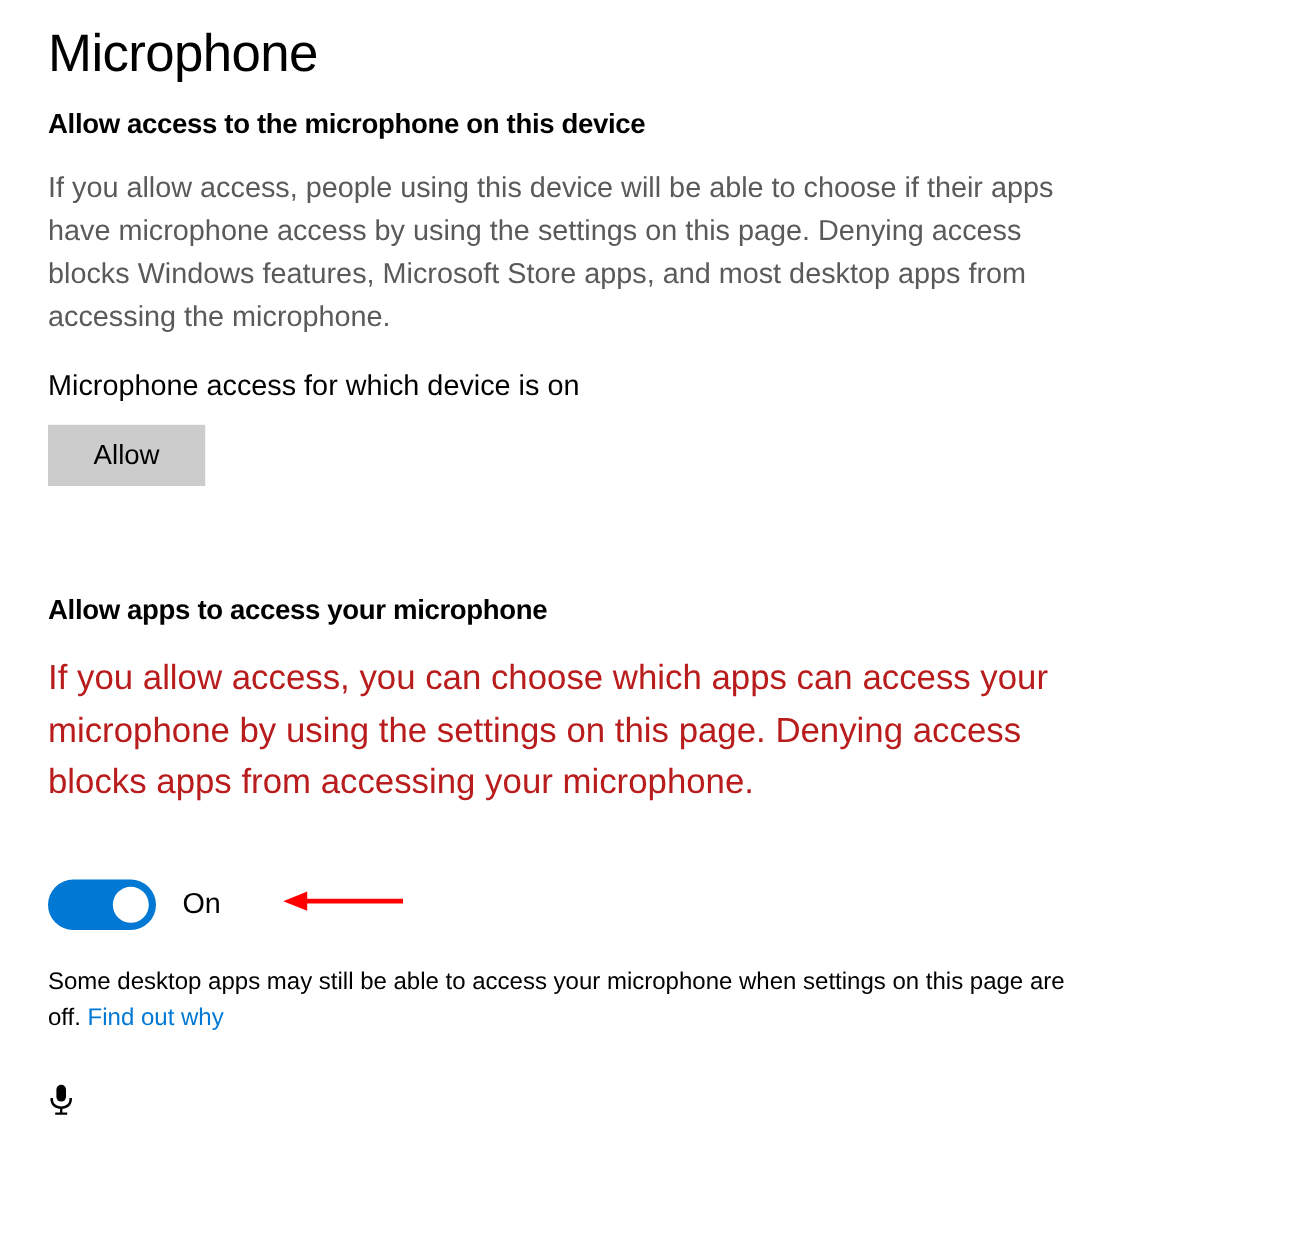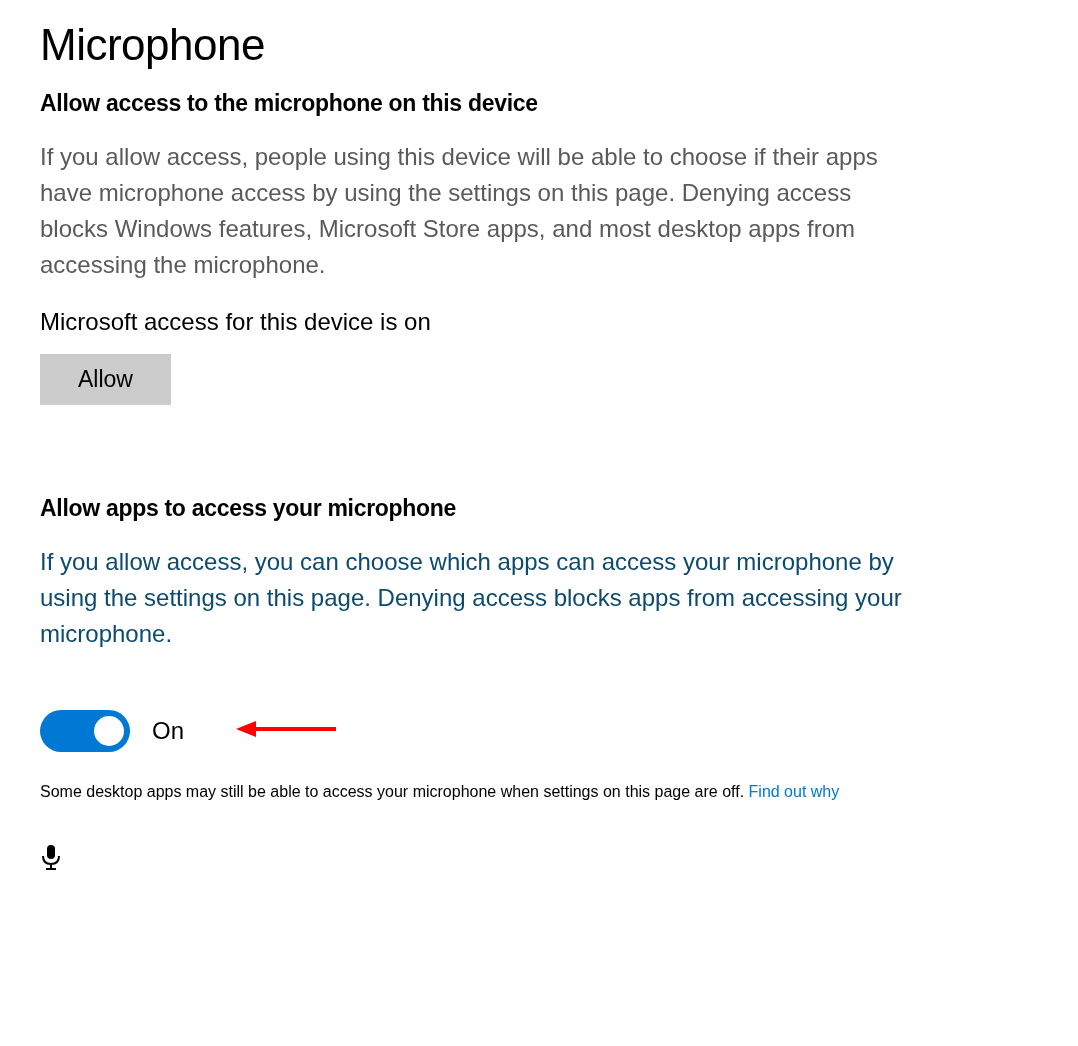--- a/index.html
+++ b/index.html
@@ -42,23 +42,23 @@
       background: #cccccc;
       border: none;
       padding: 12px 38px;
       font-size: 23px;
       font-family: inherit;
       color: #000000;
       cursor: pointer;
       margin-bottom: 90px;
     }
     .section2-description {
-      font-size: 24px;
+      font-size: 29px;
       line-height: 1.5;
-      color: #0c4a6e;
+      color: #b91c1c;
       margin-bottom: 58px;
       max-width: 870px;
     }
     .toggle-row {
       display: flex;
       align-items: center;
       gap: 22px;
       margin-bottom: 28px;
     }
     .toggle-switch {
@@ -79,21 +79,21 @@
       border-radius: 50%;
     }
     .toggle-label {
       font-size: 24px;
       color: #000000;
     }
     .arrow-annotation {
       margin-left: 30px;
     }
     .bottom-text {
-      font-size: 16px;
+      font-size: 20px;
       line-height: 1.5;
       color: #000000;
       margin-bottom: 40px;
       max-width: 870px;
     }
     .link {
       color: #0078d4;
       cursor: pointer;
     }
     .icon-text-row {
@@ -111,21 +111,21 @@
 <body>
 
 
 
 <h1 class="page-title">Microphone</h1>
 
 <h2 class="section-title">Allow access to the microphone on this device</h2>
 
 <p class="description">If you allow access, people using this device will be able to choose if their apps have microphone access by using the settings on this page. Denying access blocks Windows features, Microsoft Store apps, and most desktop apps from accessing the microphone.</p>
 
-<p class="status-text">Microsoft access for this device is on</p>
+<p class="status-text">Microphone access for which device is on</p>
 
 <button class="change-button">Allow</button>
 
 <h2 class="section-title">Allow apps to access your microphone</h2>
 
 <p class="section2-description">If you allow access, you can choose which apps can access your microphone by using the settings on this page. Denying access blocks apps from accessing your microphone.</p>
 
 <div class="toggle-row">
   <div class="toggle-switch">
     <div class="toggle-knob"></div>

